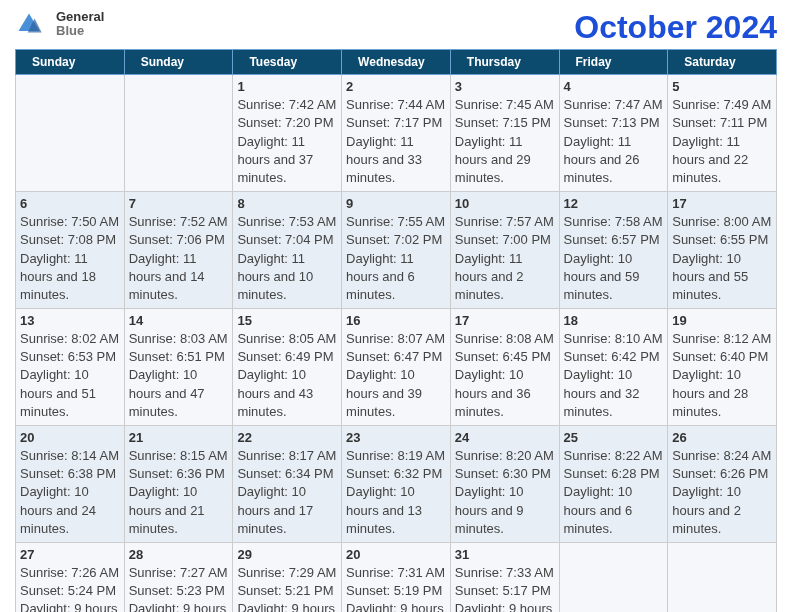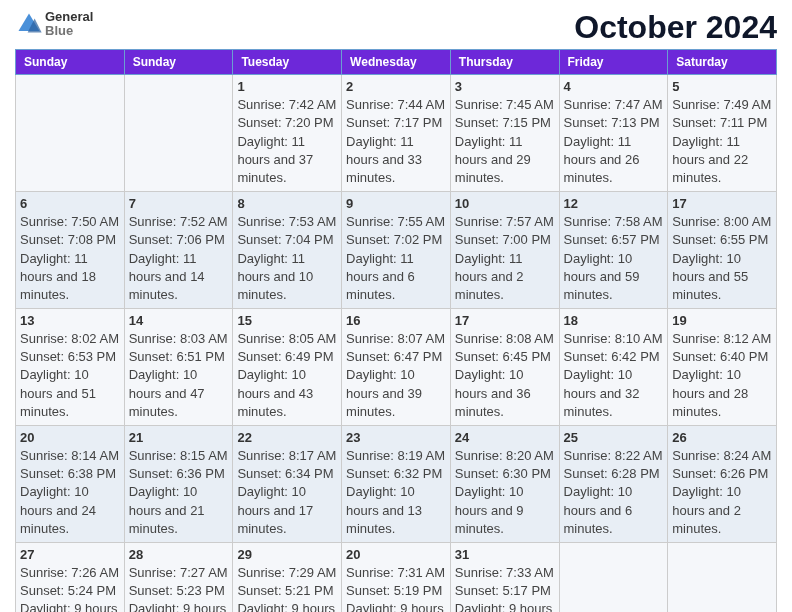--- a/index.html
+++ b/index.html
@@ -18,21 +18,21 @@
     }
     .header {
       display: flex;
       align-items: flex-start;
       justify-content: space-between;
       margin-bottom: 4px;
     }
     .logo {
       display: flex;
       align-items: center;
-      gap: 0;
+      gap: 11px;
     }
     .logo-text {
       display: flex;
       flex-direction: column;
       font-size: 13px;
       font-weight: bold;
       line-height: 1.1;
     }
     .logo-text span:first-child { color: #333; }
     .logo-text span:last-child { color: #737373; }
@@ -40,38 +40,38 @@
       width: 28px;
       height: 28px;
       margin-right: 2px;
     }
     .title-block {
       text-align: right;
     }
     .month-title {
       font-size: 32px;
       font-weight: bold;
-      color: #0f172a;
+      color: #1d4ed8;
       line-height: 1.1;
     }
     .subtitle {
       font-size: 13px;
       color: #555;
     }
     table {
       width: 100%;
       border-collapse: collapse;
       table-layout: fixed;
     }
     thead th {
-      background-color: #6d28d9;
+      background-color: #0c4a6e;
       color: #fff;
       font-size: 12px;
       font-weight: bold;
-      padding: 5px 8px;
+      padding: 5px 16px;
       text-align: left;
       border: 1px solid #6a9fd1;
     }
     tbody td {
       vertical-align: top;
       border: 1px solid #ccc;
       padding: 4px 4px 4px 4px;
       font-size: 9.5px;
       color: #333;
       height: 80px;

